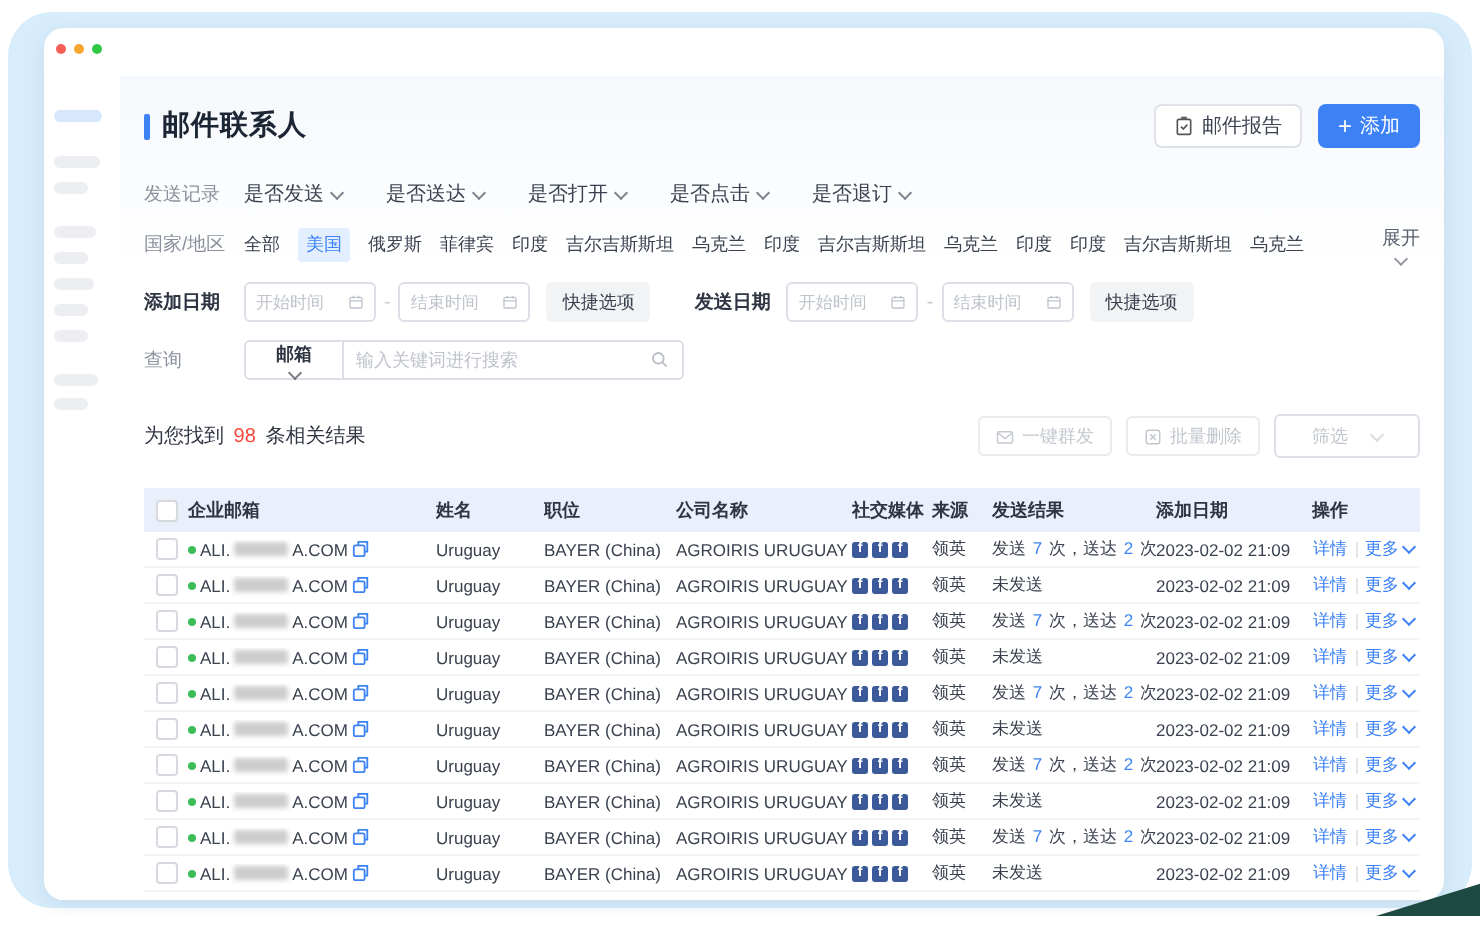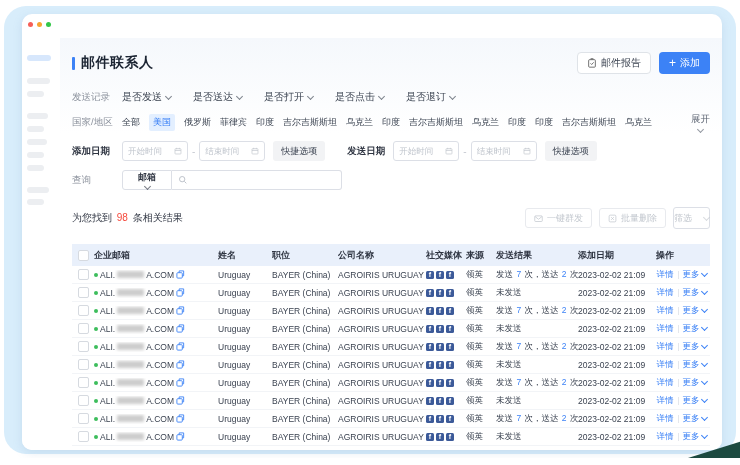--- a/index.html
+++ b/index.html
@@ -58,21 +58,21 @@
   .q-input{width:170px;height:20px;border:1px solid #dcdfe6;border-left:0;border-radius:0 3px 3px 0;background:#fff;
        display:flex;align-items:center;padding:0 6px;box-sizing:border-box;gap:4px;}
   .q-input input{border:0;outline:0;flex:1;font-size:9px;color:#333;background:transparent;font-family:inherit;padding:0;}
   
   .tl-row{margin-top:18px;height:20px;display:flex;align-items:center;justify-content:space-between;}
   .found{font-size:10px;color:#2f3542;}
   .found .red{color:var(--count-red,#f5483b);margin:0 2px;}
   .tl-btns{display:flex;align-items:center;gap:7px;}
   .btn-dis{height:20px;padding:0 8px;border:1px solid #e8eaee;border-radius:3px;background:#fff;color:#c3c8cf;
        font-size:9px;display:flex;align-items:center;gap:4px;}
-  .sel{height:20px;padding:0 0;border:1px solid #dcdfe6;border-radius:3px;background:#fff;font-size:9px;
+  .sel{height:20px;padding:0 18px;border:1px solid #dcdfe6;border-radius:3px;background:#fff;font-size:9px;
        display:flex;align-items:center;gap:12px;cursor:pointer;}
   .sel.ph{color:#c3c8cf;}
   .sel.mode{color:#2f3542;font-weight:bold;gap:8px;}
   
   .tbl{margin-top:16px;}
   .thead{display:flex;align-items:center;height:22px;background:var(--table-header-bg,#e9f0fb);
        font-size:9px;font-weight:bold;color:#2f3542;}
   .trow{display:flex;align-items:center;height:17px;border-bottom:1px solid #f2f4f7;font-size:8.5px;
        color:#3a4250;background:#fff;}
   .c0{width:22px;flex:none;display:flex;justify-content:center;}
@@ -233,20 +233,21 @@
       </div>
 
       <div class="f-row">
         <span class="f-label">查询</span>
         <span class="q-wrap">
           <span class="q-select">
             <span>邮箱</span>
               <i class="chev"></i>
           </span>
           <span class="q-input">
+            <input placeholder="输入关键词进行搜索" style="">
             <svg width="10" height="10" viewBox="0 0 12 12">
               <circle cx="5" cy="5" r="3.2" fill="none" stroke="#b8bdc6" stroke-width="1.1"></circle>
               <path d="M7.6 7.6l2.4 2.4" stroke="#b8bdc6" stroke-width="1.1"></path>
             </svg>
           </span>
         </span>
       </div>
 
       <div class="tl-row">
         <span class="found">

